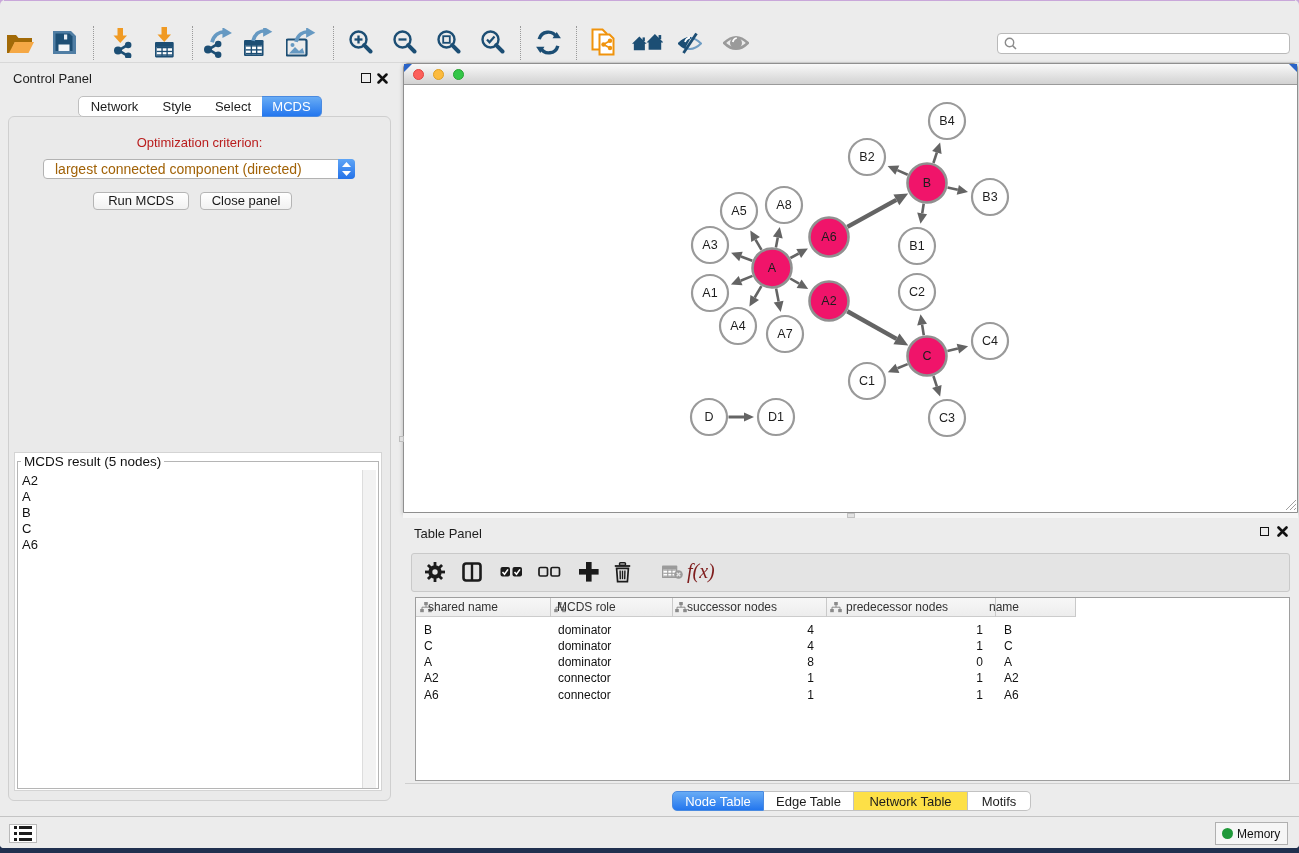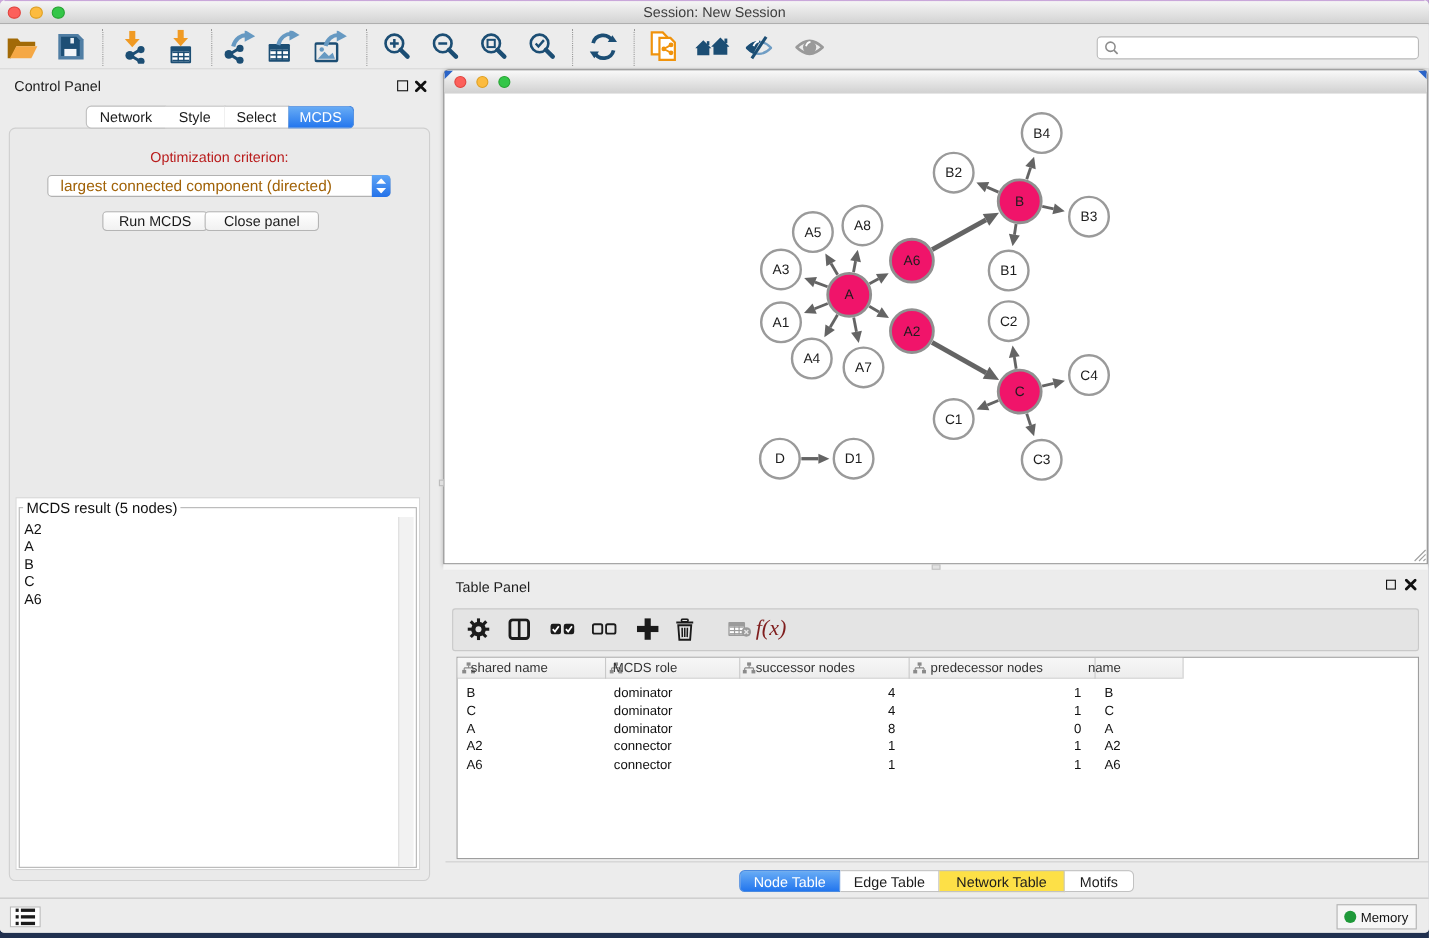--- a/index.html
+++ b/index.html
@@ -14,26 +14,20 @@
 .ctab { position:absolute; top:96px; height:21px; font-size:13px; color:#1c1c1c; text-align:center; line-height:20px; background:#fff; border:1px solid #bfbfbf; }
 .btn { position:absolute; height:18px; background:linear-gradient(#ffffff,#f1f1f1); border:1px solid #b5b5b5; border-radius:4px; font-size:13px; color:#1a1a1a; text-align:center; line-height:16px; }
 .seg { position:absolute; font-size:13px; color:#1c1c1c; text-align:center; }
 .tcell { font-size:12px; color:#111; }
 .hdrtxt { position:absolute; top:600px; font-size:12px; color:#333; }
 </style></head>
 <body>
 <div class="abs" style="left:0;top:0;width:1299px;height:10px;background:#c9a7da"></div>
 <div class="app">
   
-  <div class="titlebar">
-    <div class="title">Session: New Session</div>
-    <div class="abs" style="left:7.2px;top:5.500000000000001px;width:11.6px;height:11.6px;border-radius:50%;background:#fc605b;border:1px solid #e1443f;box-sizing:border-box"></div>
-      <div class="abs" style="left:26.999999999999996px;top:5.500000000000001px;width:11.6px;height:11.6px;border-radius:50%;background:#fcbb3f;border:1px solid #dfa023;box-sizing:border-box"></div>
-      <div class="abs" style="left:47.0px;top:5.500000000000001px;width:11.6px;height:11.6px;border-radius:50%;background:#34c648;border:1px solid #27a433;box-sizing:border-box"></div>
-  </div>
   
   <div class="toolbar"></div>
   <svg class="abs" style="left:5px;top:30px" width="30" height="27" viewBox="0 0 30 27">
       <path d="M2,23 V5 h9 l2.5,3 H27 v4 H10 L5,23 Z" fill="#a26a07"></path>
       <polygon points="4,23 9.8,12 29,12 23.5,23" fill="#f5a845"></polygon>
     </svg><svg class="abs" style="left:52px;top:30px" width="25" height="25" viewBox="0 0 25 25">
       <path d="M1,1 h18 l5,5 v18 H1 Z" fill="#507ea4"></path>
       <path d="M3.5,3.5 h14 l3,3 v14.5 H3.5 Z" fill="#1d4f75"></path>
       <rect x="12" y="4.5" width="3.2" height="5" fill="#e8eef4"></rect>
       <rect x="6.5" y="14.5" width="11" height="6.5" fill="#f2f5f8"></rect>
@@ -189,21 +183,21 @@
   <div class="abs" style="left:43px;top:159px;width:312px;height:20px;background:#fff;border:1px solid #b2b2b2;border-radius:4px"></div>
   <div class="abs" style="left:55px;top:161px;font-size:14px;color:#a16207">largest connected component (directed)</div>
   <div class="abs" style="left:338px;top:159px;width:17px;height:20px;background:linear-gradient(#5fa5f6,#2472e9);border-radius:0 4px 4px 0"></div>
   <svg class="abs" style="left:341px;top:162px" width="11" height="14" viewBox="0 0 11 14">
       <polygon points="5.5,0 10,5 1,5" fill="#fff"></polygon>
       <polygon points="5.5,14 10,9 1,9" fill="#fff"></polygon>
     </svg>
 
   
   <div class="btn" style="left:93px;top:192px;width:96px">Run MCDS</div>
-  <div class="btn" style="left:186px;top:192px;width:104px">Close panel</div>
+  <div class="btn" style="left:200px;top:192px;width:92px">Close panel</div>
 
   
   <div class="abs" style="left:14px;top:452px;width:368px;height:339px;background:#fff;border:1px solid #d4d4d4"></div>
   <div class="abs" style="left:17px;top:461px;width:362px;height:328px;border:1px solid #b5b5b5"></div>
   <div class="abs" style="left:21px;top:454px;background:#fff;padding:0 3px;font-size:13.5px;color:#111">MCDS result (5 nodes)</div>
   <div class="abs" style="left:22px;top:472.5px;font-size:13px;color:#111">A2</div><div class="abs" style="left:22px;top:488.7px;font-size:13px;color:#111">A</div><div class="abs" style="left:22px;top:504.9px;font-size:13px;color:#111">B</div><div class="abs" style="left:22px;top:521.1px;font-size:13px;color:#111">C</div><div class="abs" style="left:22px;top:537.3px;font-size:13px;color:#111">A6</div>
   <div class="abs" style="left:362px;top:470px;width:14px;height:318px;background:#f2f2f2;border-left:1px solid #ddd"></div>
 
   
   <div class="abs" style="left:403px;top:63px;width:895px;height:450px;background:#fff;border:1px solid #8f8f8f;border-radius:5px 5px 0 0;box-shadow:0 1px 4px rgba(0,0,0,0.25)"></div>

